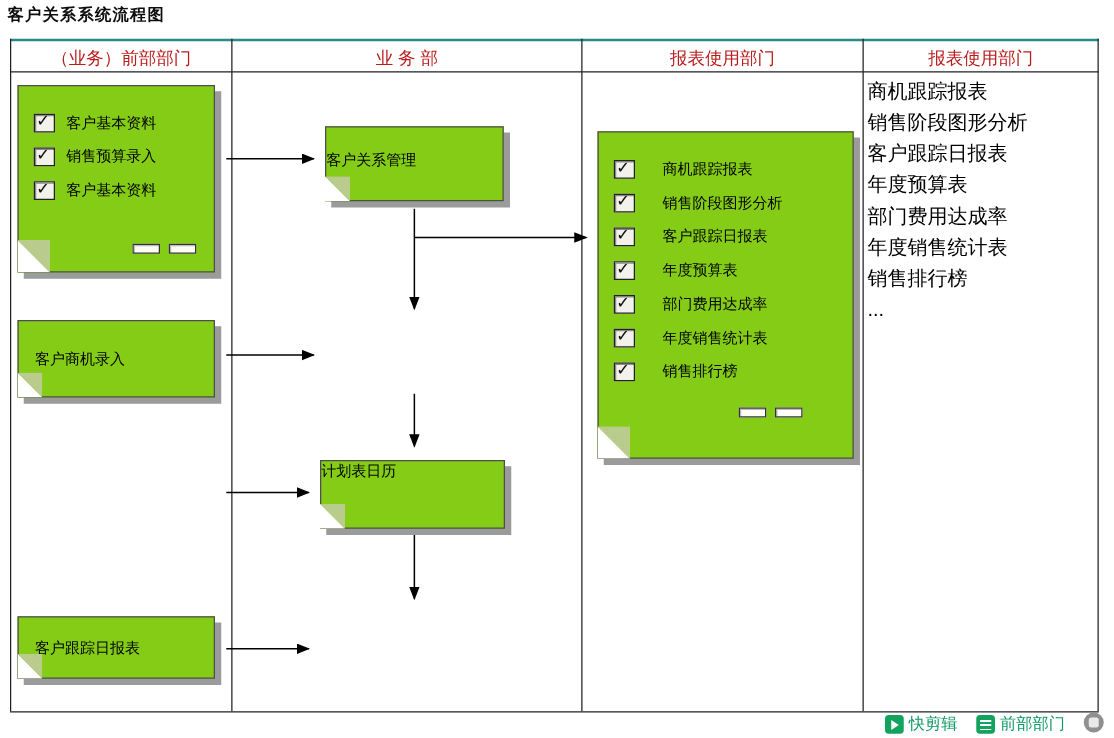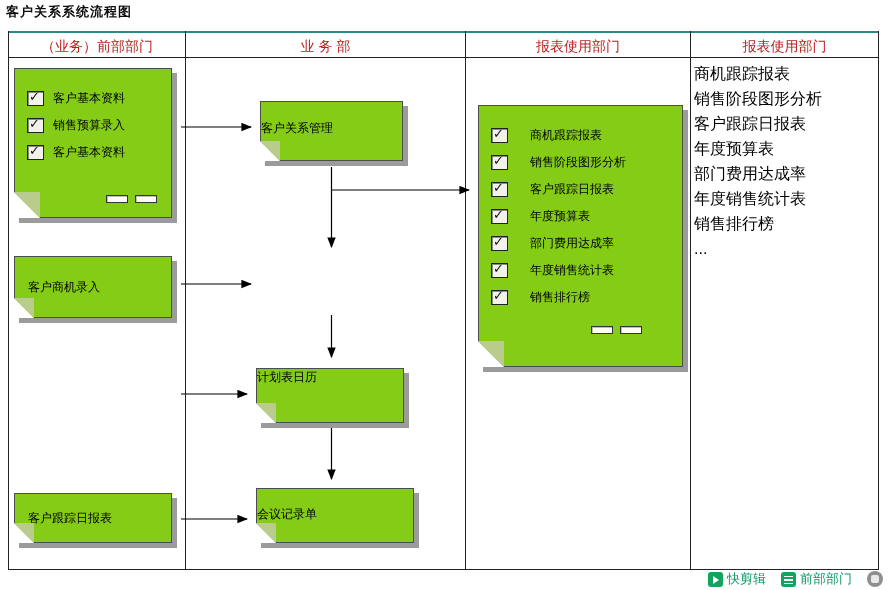--- a/index.html
+++ b/index.html
@@ -69,21 +69,21 @@
   .n-crm { left:260px; top:101px; width:143px; height:60px; padding-top:18px; }
   .n-sj  { left:260px; top:258px; width:143px; height:52px; padding-top:16px; }
   .n-jh  { left:256px; top:368px; width:148px; height:55px; }
   .n-hy  { left:256px; top:488px; width:158px; height:55px; padding-top:17px; }
   .doc3  { left:478px; top:105px; width:205px; height:262px; padding-top:16px; }
   
   .report-list { position:absolute; left:694px; top:61px; font-size:16px; line-height:25px; color:#000; }
   
   svg.arrows { position:absolute; left:0; top:0; pointer-events:none; }
   
-  .footer { position:absolute; right:8px; bottom:2px; display:flex; align-items:center; gap:7px; height:18px; }
+  .footer { position:absolute; right:8px; bottom:2px; display:flex; gap:7px; height:18px; }
   .f-label { font-size:13px; color:#0f9b66; cursor:pointer; }
   .f-group { display:flex; align-items:center; gap:4px; margin-right:8px; cursor:pointer; }
   .icon-clip { width:15px; height:15px; border-radius:3px; background:#12a35f; position:relative; flex:none; }
   .icon-clip::after {
     content:""; position:absolute; left:5px; top:4px;
     border-left:6px solid #fff; border-top:4px solid transparent; border-bottom:4px solid transparent;
   }
   .icon-news { width:15px; height:15px; border-radius:3px; background:#12a35f; position:relative; flex:none; }
   .icon-news::after {
     content:""; position:absolute; left:3px; top:4px; width:9px; height:8px;
@@ -137,23 +137,20 @@
   </div>
   <div class="note plain n-biz3">
     <span class="lbl">客户跟踪日报表</span>
   </div>
 
   <div class="note centered n-crm">
     <span class="lbl">客户关系管理</span>
   </div>
   <div class="note centered n-jh">
     <span class="lbl">计划表日历</span>
-  </div>
-  <div class="note centered n-hy">
-    <span class="lbl">会议记录单</span>
   </div>
 
   <div class="note doc wide doc3">
     <div class="row">
       <span class="cb"></span>
       <span class="lbl">商机跟踪报表</span>
     </div>
     <div class="row">
       <span class="cb"></span>
       <span class="lbl">销售阶段图形分析</span>

